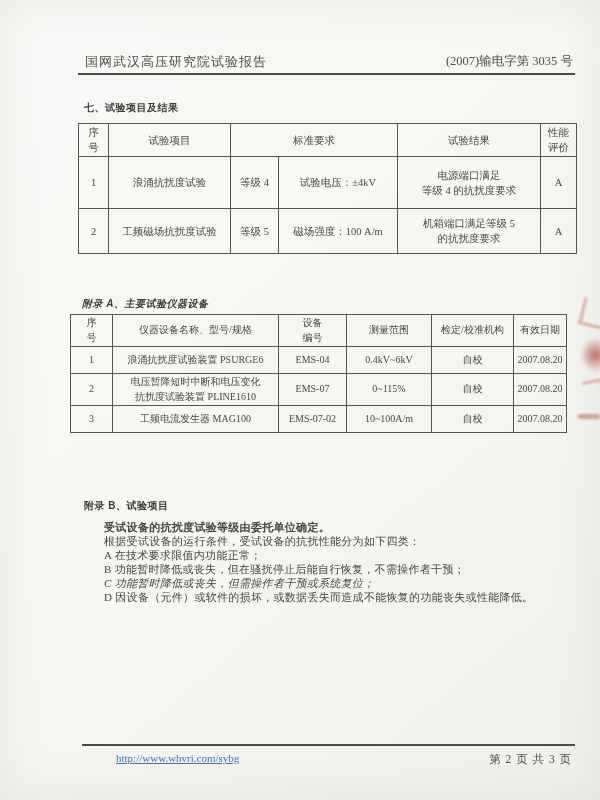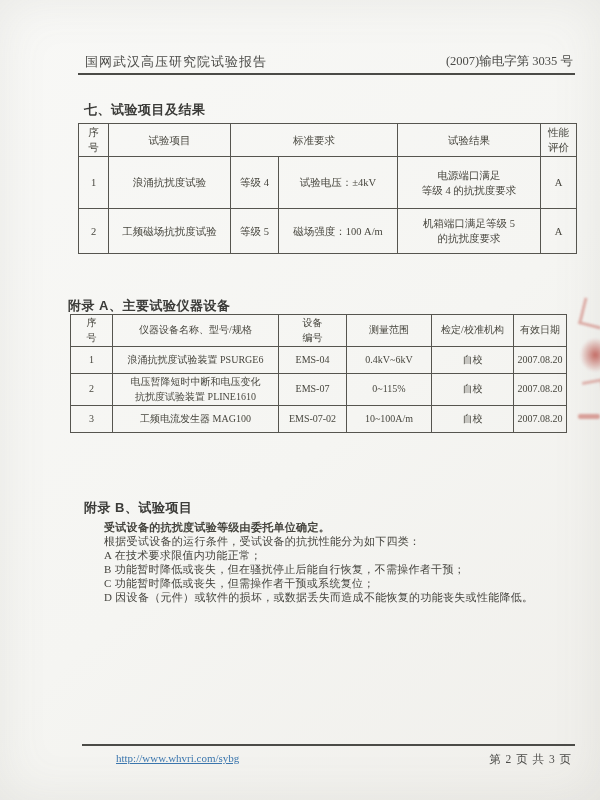--- a/index.html
+++ b/index.html
@@ -14,21 +14,21 @@
     box-shadow:inset 0 0 50px rgba(110,110,100,0.10);
     color:#434340;
   }
   .txt{position:absolute;white-space:nowrap;}
   
   .hdr-left{left:85px;top:53px;font-size:13px;letter-spacing:1px;color:#4c4c49;}
   .hdr-right{right:27px;top:53px;font-size:12.5px;color:#4c4c49;}
   .hdr-rule{position:absolute;left:78px;top:73px;width:497px;height:2px;background:#4b4b47;}
   
   .sec-title{
-    position:absolute;font-weight:bold;font-size:13px;letter-spacing:0.5px;
+    position:absolute;font-weight:bold;font-size:10px;letter-spacing:0.5px;
     color:#3b3b38;font-family:"Liberation Sans","DejaVu Sans",sans-serif;white-space:nowrap;
   }
   
   table.doc{
     position:absolute;border-collapse:collapse;table-layout:fixed;
     font-family:"Liberation Serif","DejaVu Serif",serif;
   }
   table.doc td{
     border:1px solid #56554f;
     text-align:center;vertical-align:middle;
@@ -96,21 +96,21 @@
       <td>工频磁场抗扰度试验</td>
       <td>等级 5</td>
       <td>磁场强度：100 A/m</td>
       <td>机箱端口满足等级 5
 的抗扰度要求</td>
       <td>A</td>
     </tr>
   </tbody>
     </table>
 
-  <div class="sec-title" style="left:68px;top:297px;">附录 A、主要试验仪器设备</div>
+  <div class="sec-title" style="left:82px;top:297px;font-style:italic;">附录 A、主要试验仪器设备</div>
 
   <table class="doc" id="table-instruments">
     <colgroup>
       <col style="width:42px">
         <col style="width:166px">
         <col style="width:68px">
       <col style="width:85px">
         <col style="width:82px">
         <col style="width:53px">
     </colgroup>
@@ -151,21 +151,21 @@
       <td>2007.08.20</td>
     </tr>
   </tbody>
     </table>
 
   <div class="sec-title" style="left:84px;top:499px;">附录 B、试验项目</div>
   <div class="appb-line" style="top:520px;font-weight:bold;">受试设备的抗扰度试验等级由委托单位确定。</div>
   <div class="appb-line" style="top:534px;">根据受试设备的运行条件，受试设备的抗扰性能分为如下四类：</div>
   <div class="appb-line" style="top:562px;">B 功能暂时降低或丧失，但在骚扰停止后能自行恢复，不需操作者干预；</div>
   <div class="appb-line" style="top:548px;">A 在技术要求限值内功能正常；</div>
-  <div class="appb-line" style="top:576px;">C 功能暂时降低或丧失，但需操作者干预或系统复位；</div>
+  <div class="appb-line" style="top:576px;font-style:italic;">C 功能暂时降低或丧失，但需操作者干预或系统复位；</div>
   <div class="appb-line" style="top:590px;">D 因设备（元件）或软件的损坏，或数据丢失而造成不能恢复的功能丧失或性能降低。</div>
 
   <div class="seal">
     <div class="s1"></div>
       <div class="s2"></div>
       <div class="s3"></div>
       <div class="s4"></div>
   </div>
 
   <div class="ftr-rule"></div>

